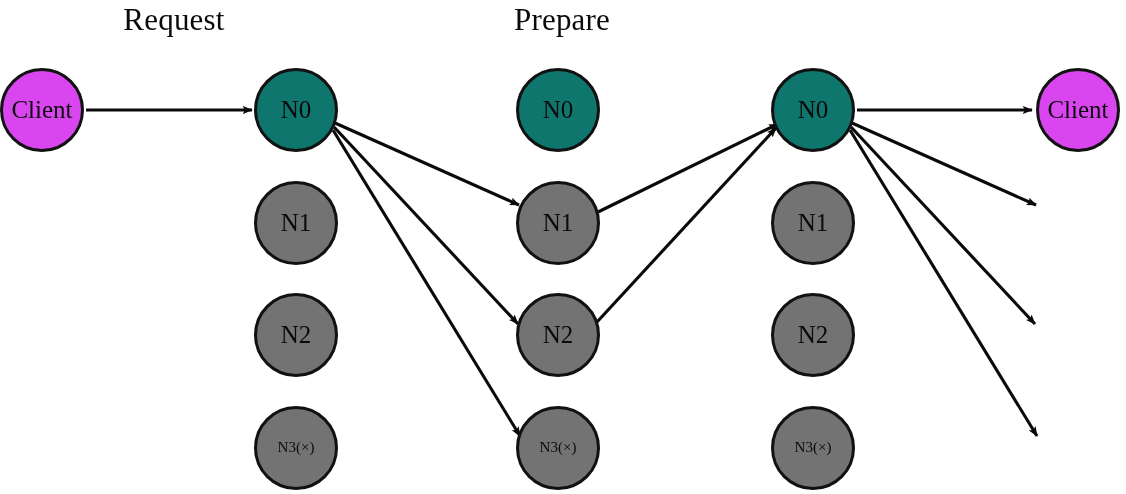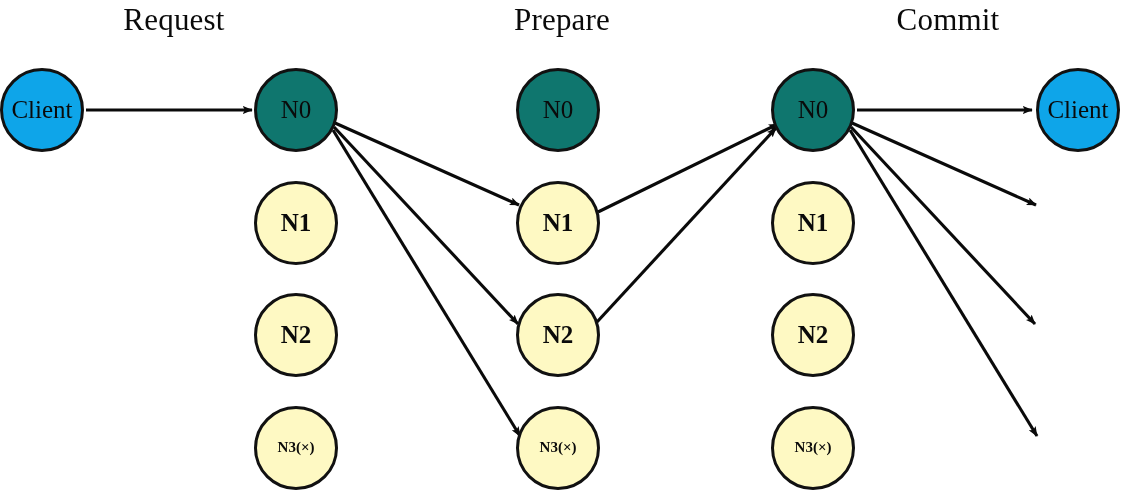--- a/index.html
+++ b/index.html
@@ -45,22 +45,22 @@
     white-space: nowrap;
   }
   .node .node-label {
     display: block;
     line-height: 1;
     margin-top: -1px;
   }
   .node.size-std { width: 84px; height: 84px; font-size: 25px; }
   .node.size-std.narrow-text { font-size: 15px; }
   .fill-accent { background: #0f766e; }
-  .fill-pale   { background: #fef9c3; font-weight: bold; }
-  .fill-client { background: #0ea5e9; }
+  .fill-pale   { background: #737373; }
+  .fill-client { background: #d946ef; }
 </style>
 </head>
 <body>
 
 <div id="stage">
 
   <svg id="edges" viewBox="0 0 1126 494" width="1126" height="494" xmlns="http://www.w3.org/2000/svg">
     <defs>
       <marker id="arrowhead" markerWidth="10" markerHeight="8" refX="9.2" refY="4" orient="auto" markerUnits="userSpaceOnUse">
         <path d="M 0 0 L 10 4 L 0 8 L 2.1 4 Z" fill="#0a0a0a"></path>
@@ -75,21 +75,20 @@
         <line x1="597" y1="322" x2="776" y2="128" marker-end="url(#arrowhead)"></line>
         <line x1="857" y1="110" x2="1032" y2="110" marker-end="url(#arrowhead)"></line>
         <line x1="852" y1="123" x2="1036" y2="205" marker-end="url(#arrowhead)"></line>
         <line x1="851" y1="127" x2="1035" y2="324" marker-end="url(#arrowhead)"></line>
         <line x1="850" y1="130" x2="1037" y2="436" marker-end="url(#arrowhead)"></line>
       </g>
   </svg>
 
   <div class="phase-label" style="left:562px; top:2px;">Prepare</div>
   <div class="phase-label" style="left:174px; top:2px;">Request</div>
-  <div class="phase-label" style="left:948px; top:2px;">Commit</div>
 
   <div class="node size-std fill-client" style="left:0px; top:68px;">
     <span class="node-label">Client</span>
   </div>
 
   <div class="node size-std fill-accent" style="left:254px; top:68px;">
     <span class="node-label">N0</span>
   </div>
   <div class="node size-std fill-pale" style="left:254px; top:181px;">
     <span class="node-label">N1</span>

